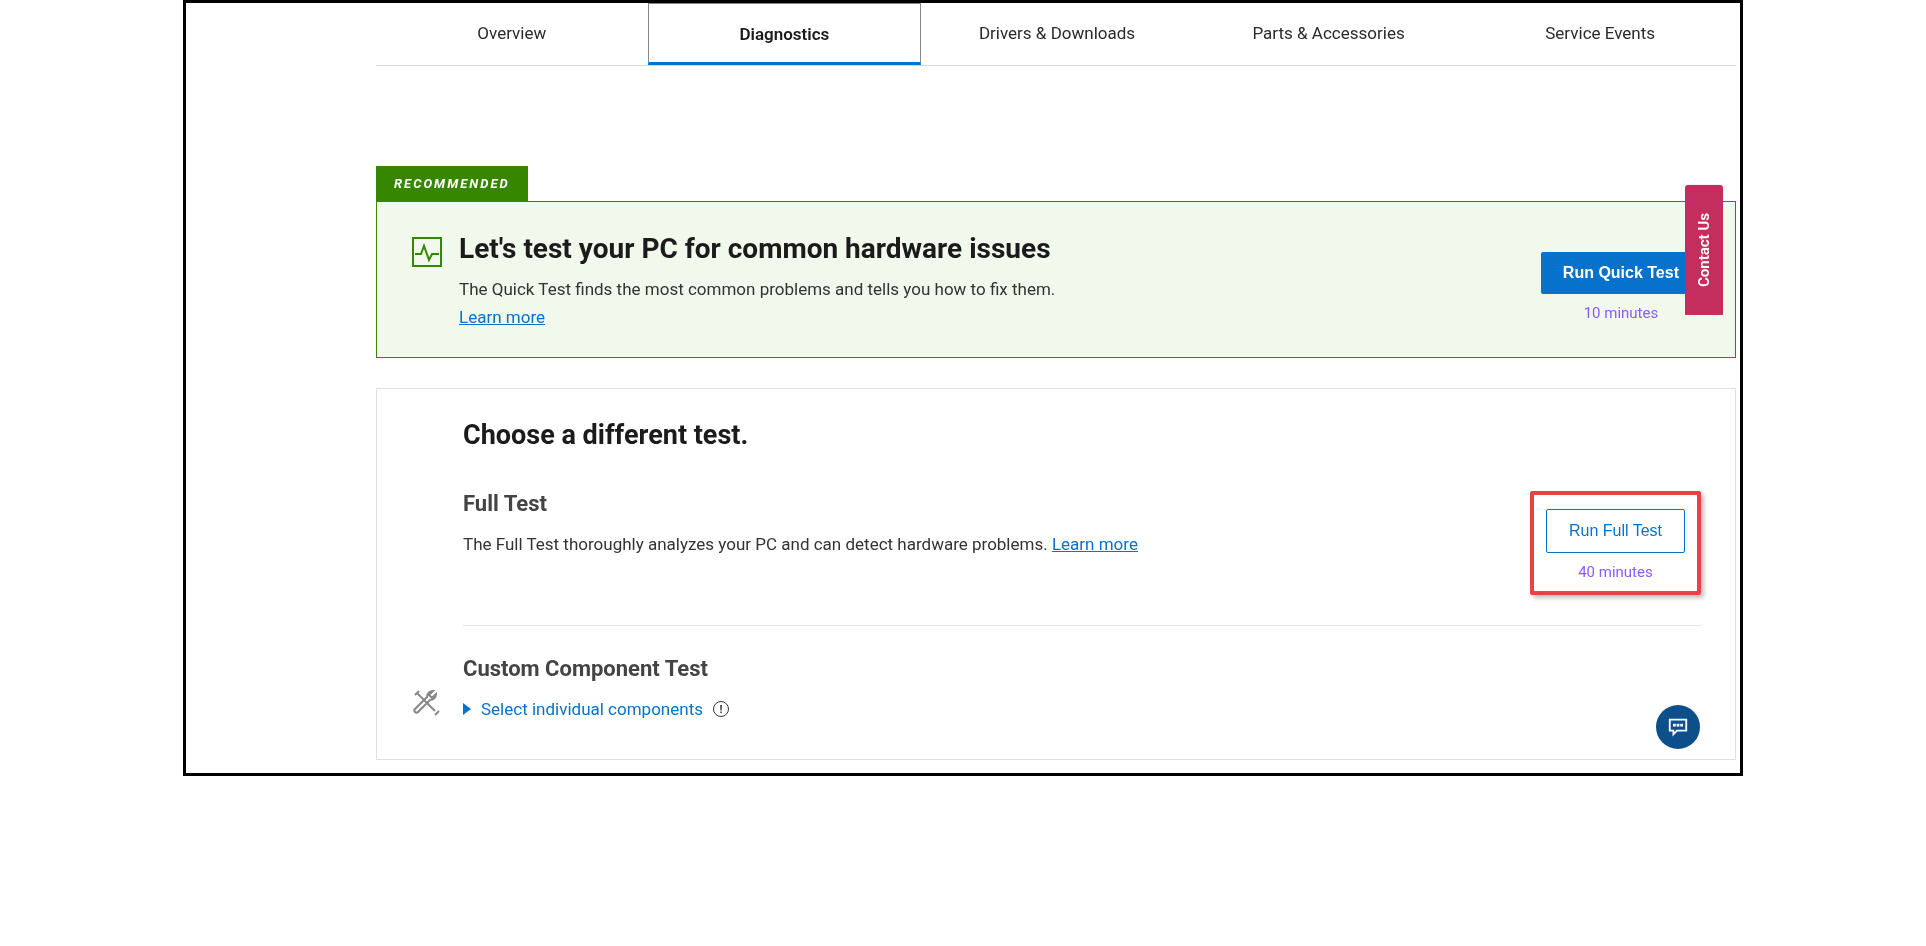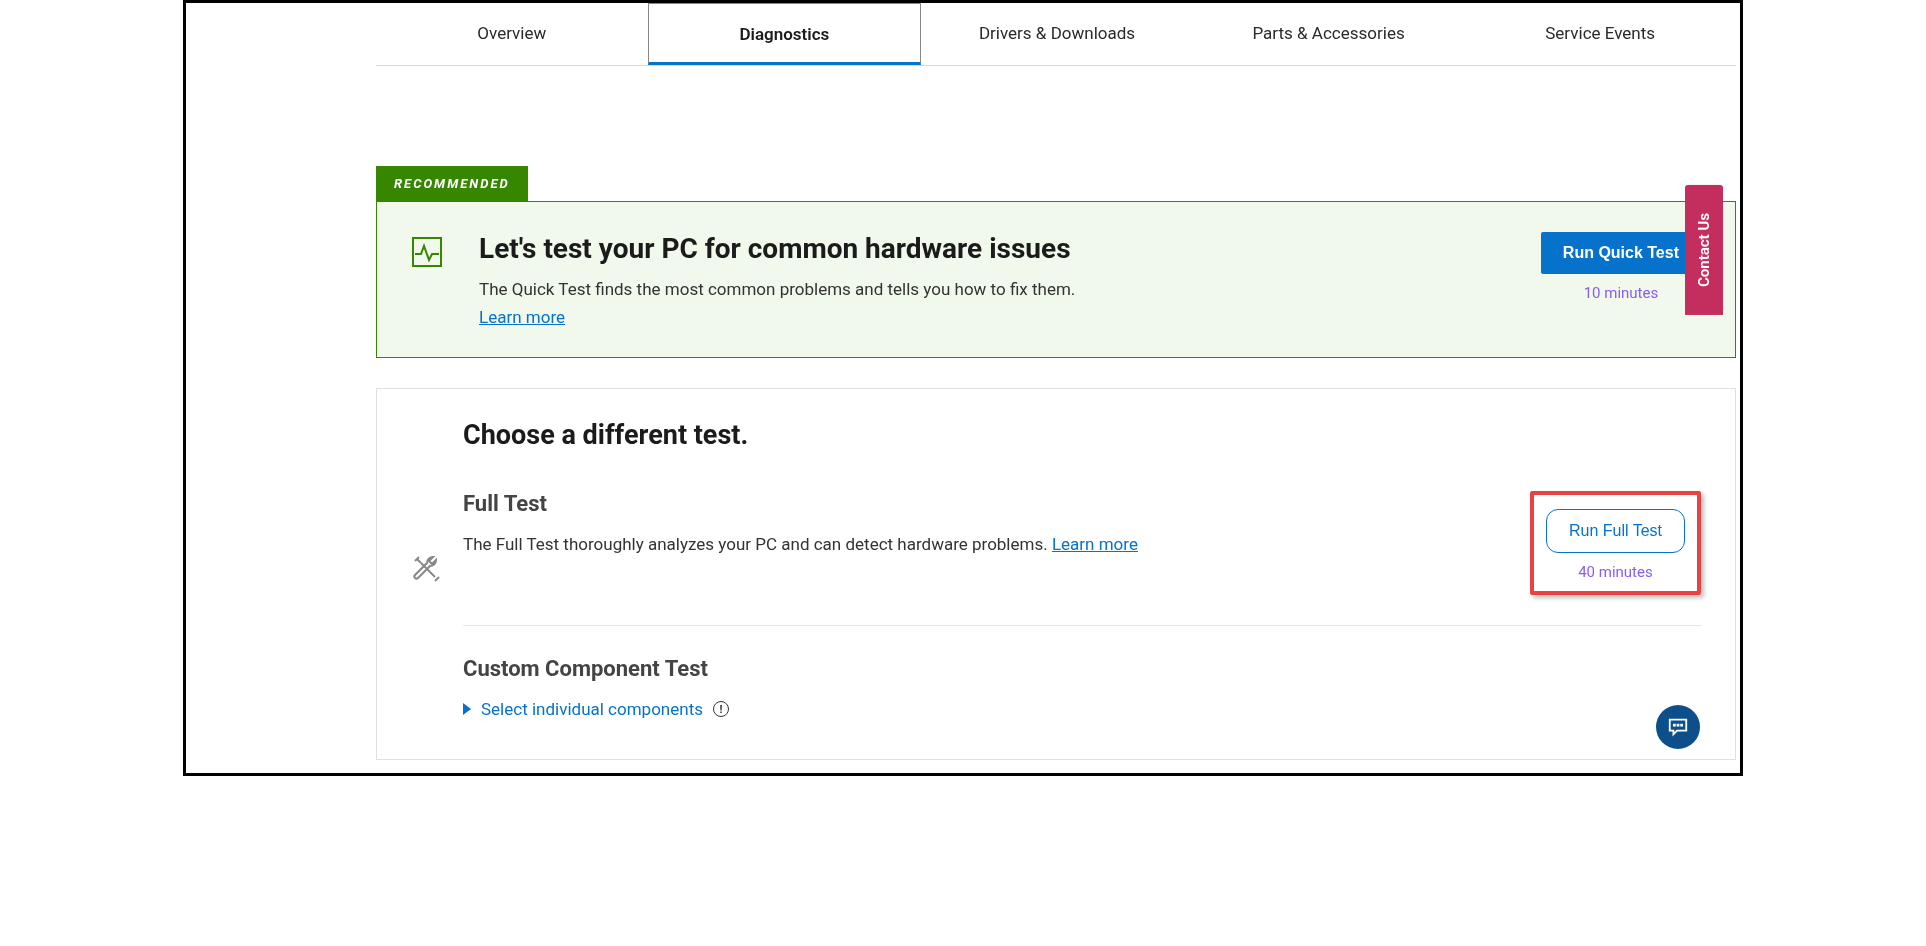--- a/index.html
+++ b/index.html
@@ -80,21 +80,21 @@
     font-style: italic;
   }
   .rec-tag-wrap {
     margin-top: 100px;
   }
   .rec-card {
     border: 1px solid #378600;
     background: #f1f8ec;
     padding: 30px 34px;
     display: flex;
-    gap: 36px;
+    gap: 16px;
   }
   .rec-icon {
     width: 32px;
     height: 32px;
     flex-shrink: 0;
     margin-top: 4px;
   }
   .rec-main {
     flex: 1;
   }
@@ -112,56 +112,57 @@
   .rec-learn {
     font-size: 17px;
     color: #0672cb;
     text-decoration: underline;
     cursor: pointer;
   }
   .rec-action {
     text-align: center;
     flex-shrink: 0;
     min-width: 150px;
+    margin-top: 20px;
   }
   .btn-primary {
     background: #0672cb;
     color: #fff;
     border: none;
     padding: 12px 22px;
     font-size: 16px;
     font-weight: 600;
     border-radius: 2px;
     cursor: pointer;
   }
   .btn-secondary {
     background: #fff;
     color: #0672cb;
     border: 1px solid #0672cb;
     padding: 12px 22px;
     font-size: 16px;
     font-weight: 400;
-    border-radius: 12px;
+    border-radius: 2px;
     cursor: pointer;
   }
   .duration {
     font-size: 15px;
     color: #8b5cf6;
     margin-top: 10px;
   }
   
   .alt-card {
     border: 1px solid #e0e0e0;
     margin-top: 30px;
     padding: 30px 34px 40px 34px;
   }
   .alt-head {
     display: flex;
     gap: 20px;
-    align-items: center;
+    align-items: flex-end;
   }
   .alt-icon {
     width: 32px;
     height: 32px;
     flex-shrink: 0;
     color: #888;
   }
   .alt-body {
     flex: 1;
   }

